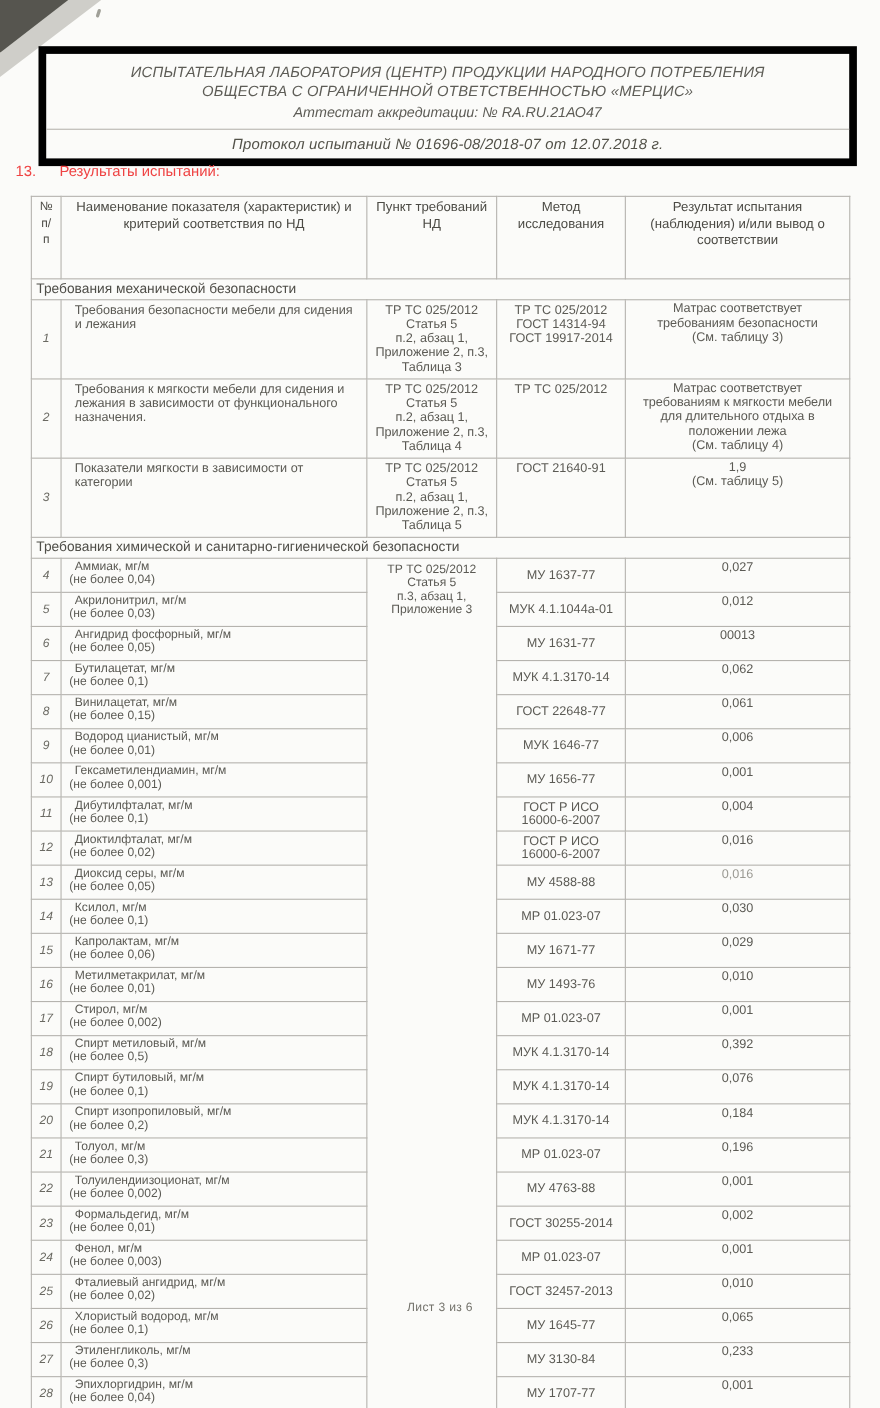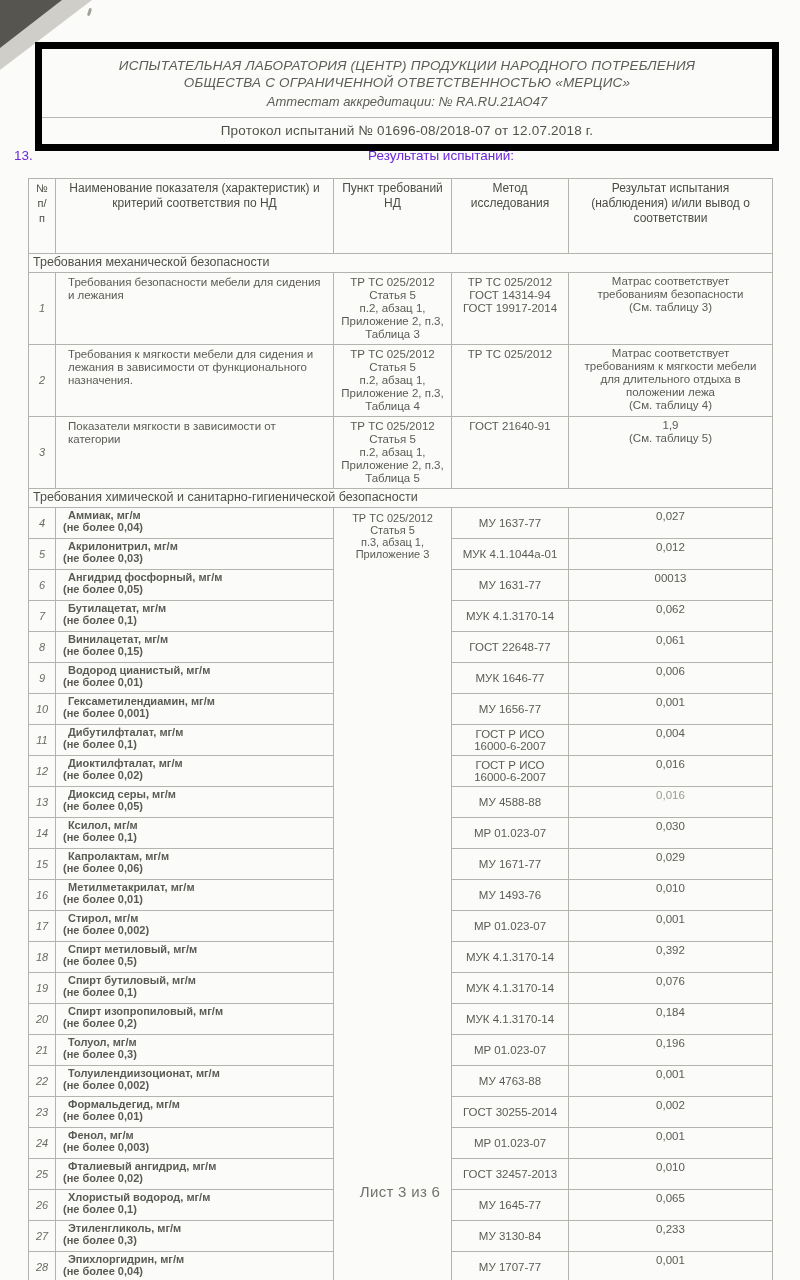--- a/index.html
+++ b/index.html
@@ -37,26 +37,26 @@
   }
   .lab-line{
     font-style:italic;font-size:13.5px;line-height:17px;color:#5d5c56;
     letter-spacing:.2px;
   }
   .attestat-line{
     font-style:italic;font-size:13px;line-height:17px;color:#5d5c56;margin-top:2px;
   }
   .protocol-row{
     text-align:center;font-size:13.5px;color:#525148;
-    padding:5px 0 6px 0;letter-spacing:.2px;
+    padding:5px 0 6px 0;letter-spacing:.2px;font-style:italic;
   }
   
   .results-heading{
     position:absolute;left:14px;top:148px;width:500px;
-    font-size:13.5px;color:#6d28d9;display:flex;justify-content:space-between;
+    font-size:13.5px;color:#ef4444;display:flex;
   }
   .results-heading .num{width:40px;}
   
   table.results{
     position:absolute;left:28px;top:178px;width:744px;
     border-collapse:collapse;table-layout:fixed;
   }
   table.results col.w-num{width:27px;}
   table.results col.w-name{width:278px;}
   table.results col.w-punkt{width:118px;}
@@ -89,33 +89,33 @@
   td.c-result{
     vertical-align:middle;text-align:center;color:#5b5a54;
     padding:2px 4px;white-space:pre-line;
   }
   
   tr.chem-row td{height:24px;font-size:11px;line-height:12px;}
   tr.chem-row td.c-num{
     vertical-align:middle;text-align:center;font-style:italic;
     color:#6a6962;font-size:11px;
   }
-  tr.chem-row td.c-name2{padding:1px 2px 1px 7px;color:#5b5a54;font-weight:bold;}
+  tr.chem-row td.c-name2{padding:1px 2px 1px 7px;color:#5b5a54;}
   .chem-name{text-indent:5px;}
   .chem-limit{}
   tr.chem-row td.c-method{vertical-align:middle;font-size:11.5px;}
   tr.chem-row td.c-result{font-size:11.5px;}
   td.chem-punkt{
     vertical-align:top;padding-top:4px;font-size:11.5px;line-height:14px;
   }
   td.faded{color:#9b9a93;}
   
   .page-footer{
     position:absolute;left:0;top:1183px;width:800px;text-align:center;
-    font-size:15px;color:#73726b;letter-spacing:.3px;
+    font-size:11px;color:#73726b;letter-spacing:.3px;
   }
 </style>
 </head>
 <body>
 
 <div class="corner-fold-light"></div>
 <div class="corner-fold-dark"></div>
 <div class="stray-mark"></div>
 
 <div class="header-box">

